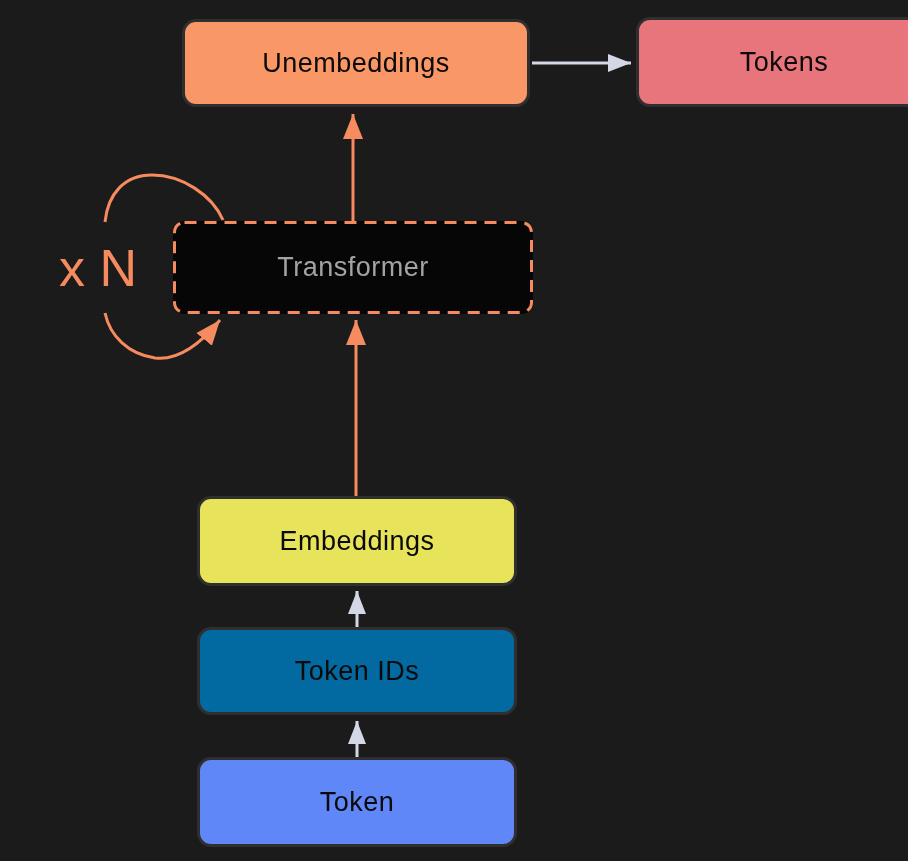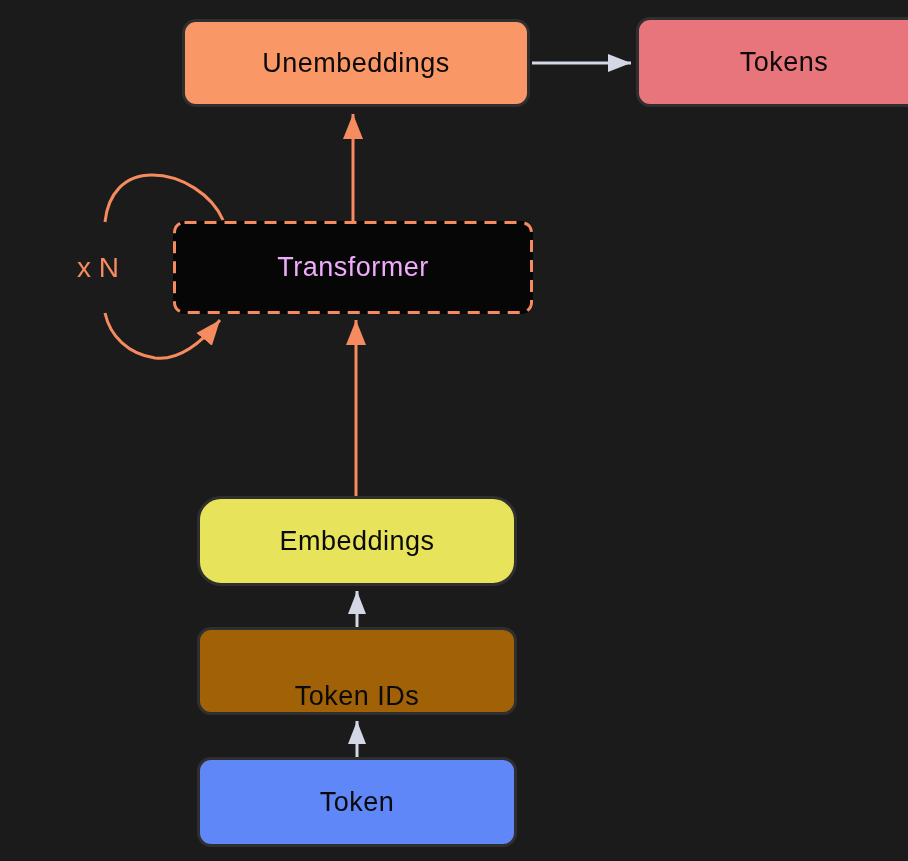--- a/index.html
+++ b/index.html
@@ -51,21 +51,21 @@
     z-index: 1;
   }
   .loop-label {
     position: absolute;
     left: 56px; top: 240px;
     width: 84px; height: 56px;
     z-index: 2;
     display: flex;
     align-items: center;
     justify-content: center;
-    font-size: 28px;
+    font-size: 52px;
   }
 </style>
 </head>
 <body>
 
 <div class="canvas" style="background: rgb(27, 27, 27);">
 
   <svg class="overlay" width="908" height="861" viewBox="0 0 908 861">
     <defs>
       <marker id="ah-orange" markerUnits="userSpaceOnUse" markerWidth="26" markerHeight="22" viewBox="0 0 26 22" refX="25" refY="11" orient="auto">
@@ -88,32 +88,32 @@
   </svg>
 
   <div class="node node-unembeddings" style="background: rgb(250, 151, 103); color: rgb(10, 10, 10); border-color: rgb(47, 47, 47);">
     <span class="node-label">Unembeddings</span>
   </div>
 
   <div class="node node-tokens" style="background: rgb(232, 116, 124); color: rgb(10, 10, 10); border-color: rgb(47, 47, 47);">
     <span class="node-label">Tokens</span>
   </div>
 
-  <div class="node node-transformer" style="background: rgb(6, 6, 6); color: #f0abfc;">
+  <div class="node node-transformer" style="background: rgb(6, 6, 6); color: #a3a3a3;">
     <svg class="dash-border" viewBox="0 0 360 93">
       <rect x="1.5" y="1.5" width="357" height="90" rx="10" fill="none" stroke-width="3" stroke-dasharray="12 8" stroke="#F68B5F"></rect>
     </svg>
     <span class="node-label">Transformer</span>
   </div>
 
-  <div class="node node-embeddings" style="background: rgb(231, 227, 91); color: rgb(10, 10, 10); border-color: rgb(47, 47, 47); border-radius: 24px;">
+  <div class="node node-embeddings" style="background: rgb(231, 227, 91); color: rgb(10, 10, 10); border-color: rgb(47, 47, 47);">
     <span class="node-label">Embeddings</span>
   </div>
 
-  <div class="node node-token-ids" style="background: #a16207; color: rgb(10, 10, 10); border-color: rgb(47, 47, 47); align-items: flex-end;">
+  <div class="node node-token-ids" style="background: #0369a1; color: rgb(10, 10, 10); border-color: rgb(47, 47, 47);">
     <span class="node-label">Token IDs</span>
   </div>
 
   <div class="node node-text" style="background: rgb(95, 135, 248); color: rgb(10, 10, 10); border-color: rgb(47, 47, 47);">
     <span class="node-label">Token</span>
   </div>
 
   <div class="loop-label" style="color: rgb(246, 139, 95);">x N</div>
 
 </div>

